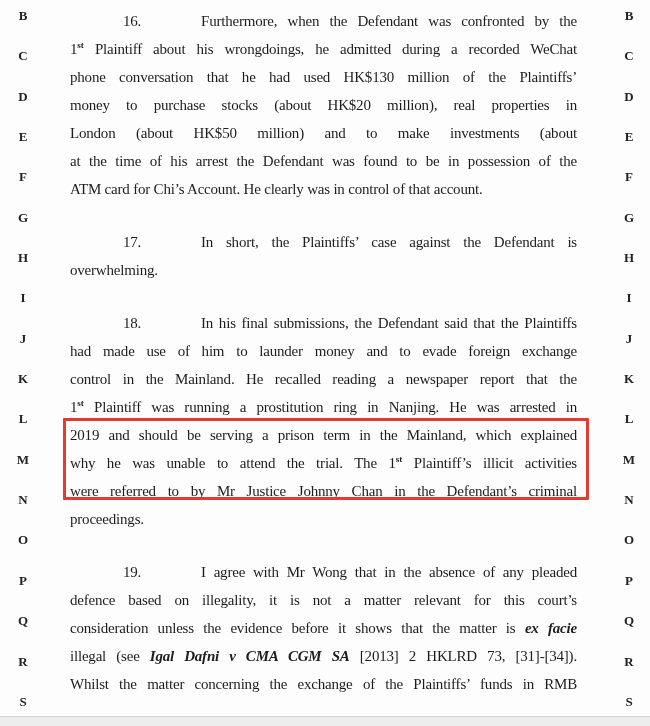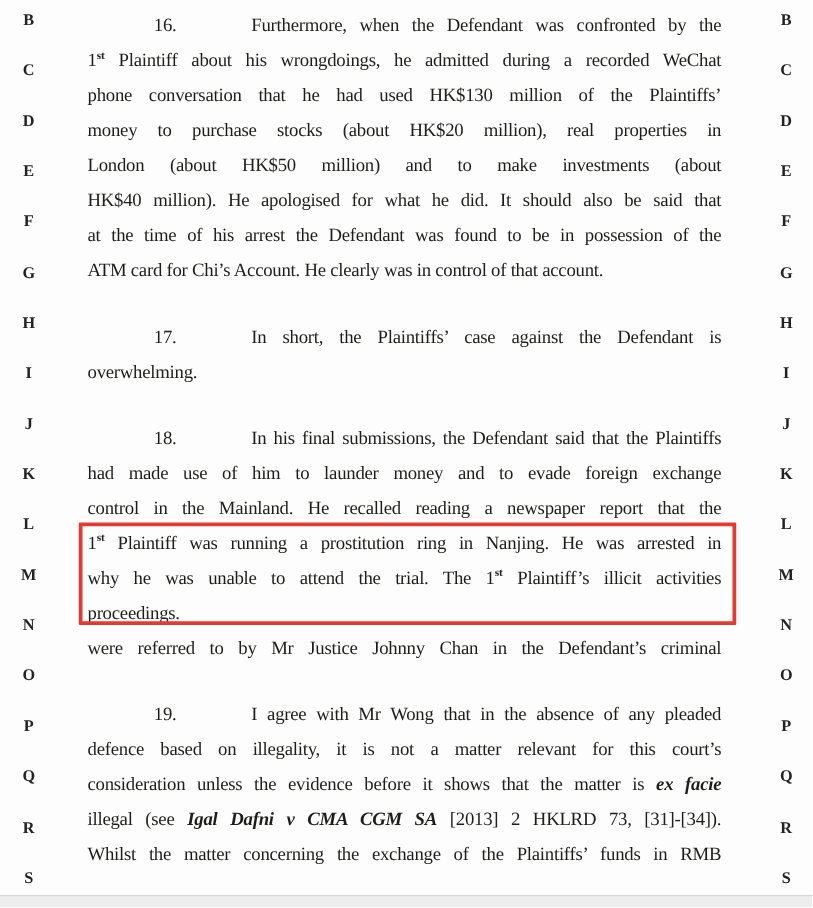--- a/index.html
+++ b/index.html
@@ -83,36 +83,36 @@
       <span class="margin-letter">R</span>
       <span class="margin-letter">S</span>
     </div>
   <main class="body-text" style="color: rgb(29, 29, 27);">
       <div class="para">
         <div class="line just"><span class="indent"></span><span class="pnum">16.</span><span>Furthermore, when the Defendant was confronted by the</span></div>
         <div class="line just"><span>1</span><span class="sup">st</span><span> Plaintiff about his wrongdoings, he admitted during a recorded WeChat</span></div>
         <div class="line just"><span>phone conversation that he had used HK$130 million of the Plaintiffs’</span></div>
         <div class="line just"><span>money to purchase stocks (about HK$20 million), real properties in</span></div>
         <div class="line just"><span>London (about HK$50 million) and to make investments (about</span></div>
-        <div class="line just"><span>HK$40 million). He apologised for what he did. It should also be said that</span></div>
         <div class="line just"><span>at the time of his arrest the Defendant was found to be in possession of the</span></div>
         <div class="line"><span>ATM card for Chi’s Account. He clearly was in control of that account.</span></div>
       </div>
       <div class="para">
         <div class="line just"><span class="indent"></span><span class="pnum">17.</span><span>In short, the Plaintiffs’ case against the Defendant is</span></div>
         <div class="line"><span>overwhelming.</span></div>
       </div>
       <div class="para">
         <div class="line just"><span class="indent"></span><span class="pnum">18.</span><span>In his final submissions, the Defendant said that the Plaintiffs</span></div>
         <div class="line just"><span>had made use of him to launder money and to evade foreign exchange</span></div>
         <div class="line just"><span>control in the Mainland. He recalled reading a newspaper report that the</span></div>
         <div class="line just"><span>1</span><span class="sup">st</span><span> Plaintiff was running a prostitution ring in Nanjing. He was arrested in</span></div>
+        <div class="line just"><span>2019 and should be serving a prison term in the Mainland, which explained</span></div>
         <div class="line just"><span>why he was unable to attend the trial. The 1</span><span class="sup">st</span><span> Plaintiff’s illicit activities</span></div>
+        <div class="line just"><span>were referred to by Mr Justice Johnny Chan in the Defendant’s criminal</span></div>
         <div class="line"><span>proceedings.</span></div>
-        <div class="line just"><span>were referred to by Mr Justice Johnny Chan in the Defendant’s criminal</span></div>
       </div>
       <div class="para">
         <div class="line just"><span class="indent"></span><span class="pnum">19.</span><span>I agree with Mr Wong that in the absence of any pleaded</span></div>
         <div class="line just"><span>defence based on illegality, it is not a matter relevant for this court’s</span></div>
         <div class="line just"><span>consideration unless the evidence before it shows that the matter is </span><span class="ital">ex facie</span></div>
         <div class="line just"><span>illegal (see </span><span class="ital">Igal Dafni v CMA CGM SA</span><span> [2013] 2 HKLRD 73, [31]-[34]).</span></div>
         <div class="line just"><span>Whilst the matter concerning the exchange of the Plaintiffs’ funds in RMB</span></div>
       </div>
     </main>
   <div class="red-highlight-box" style="border-color: rgb(226, 59, 50);"></div>

